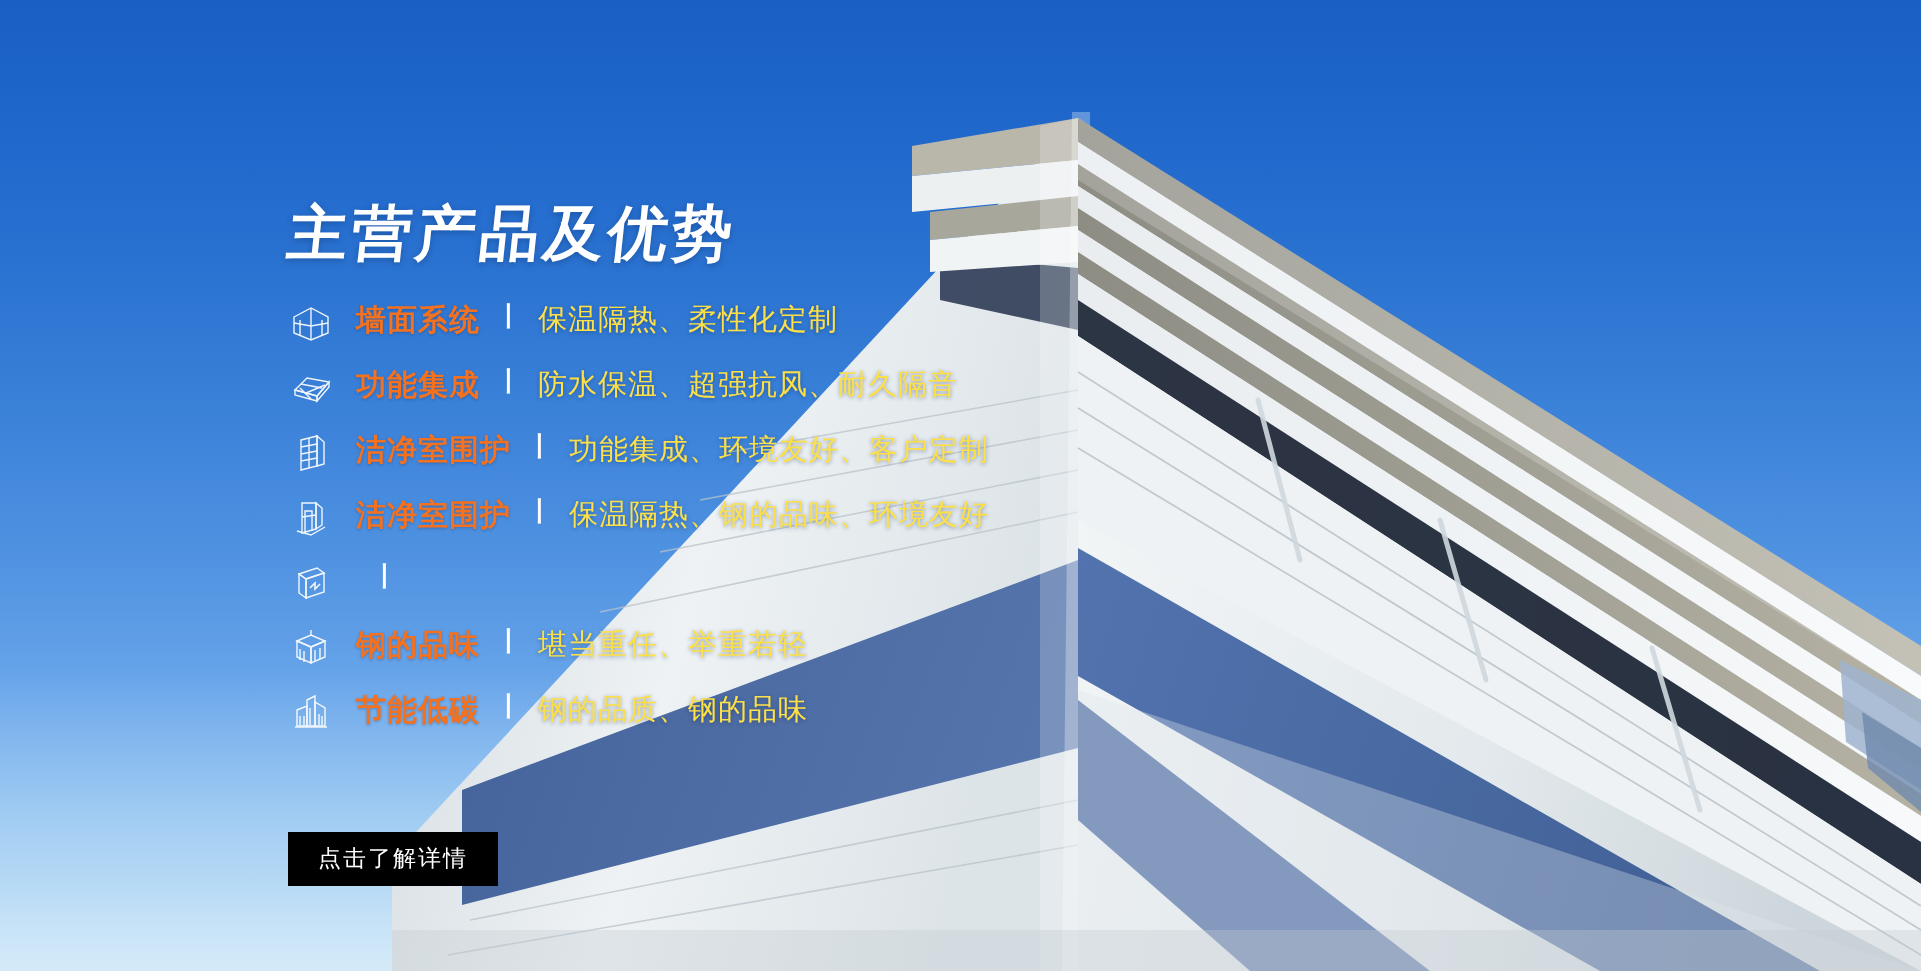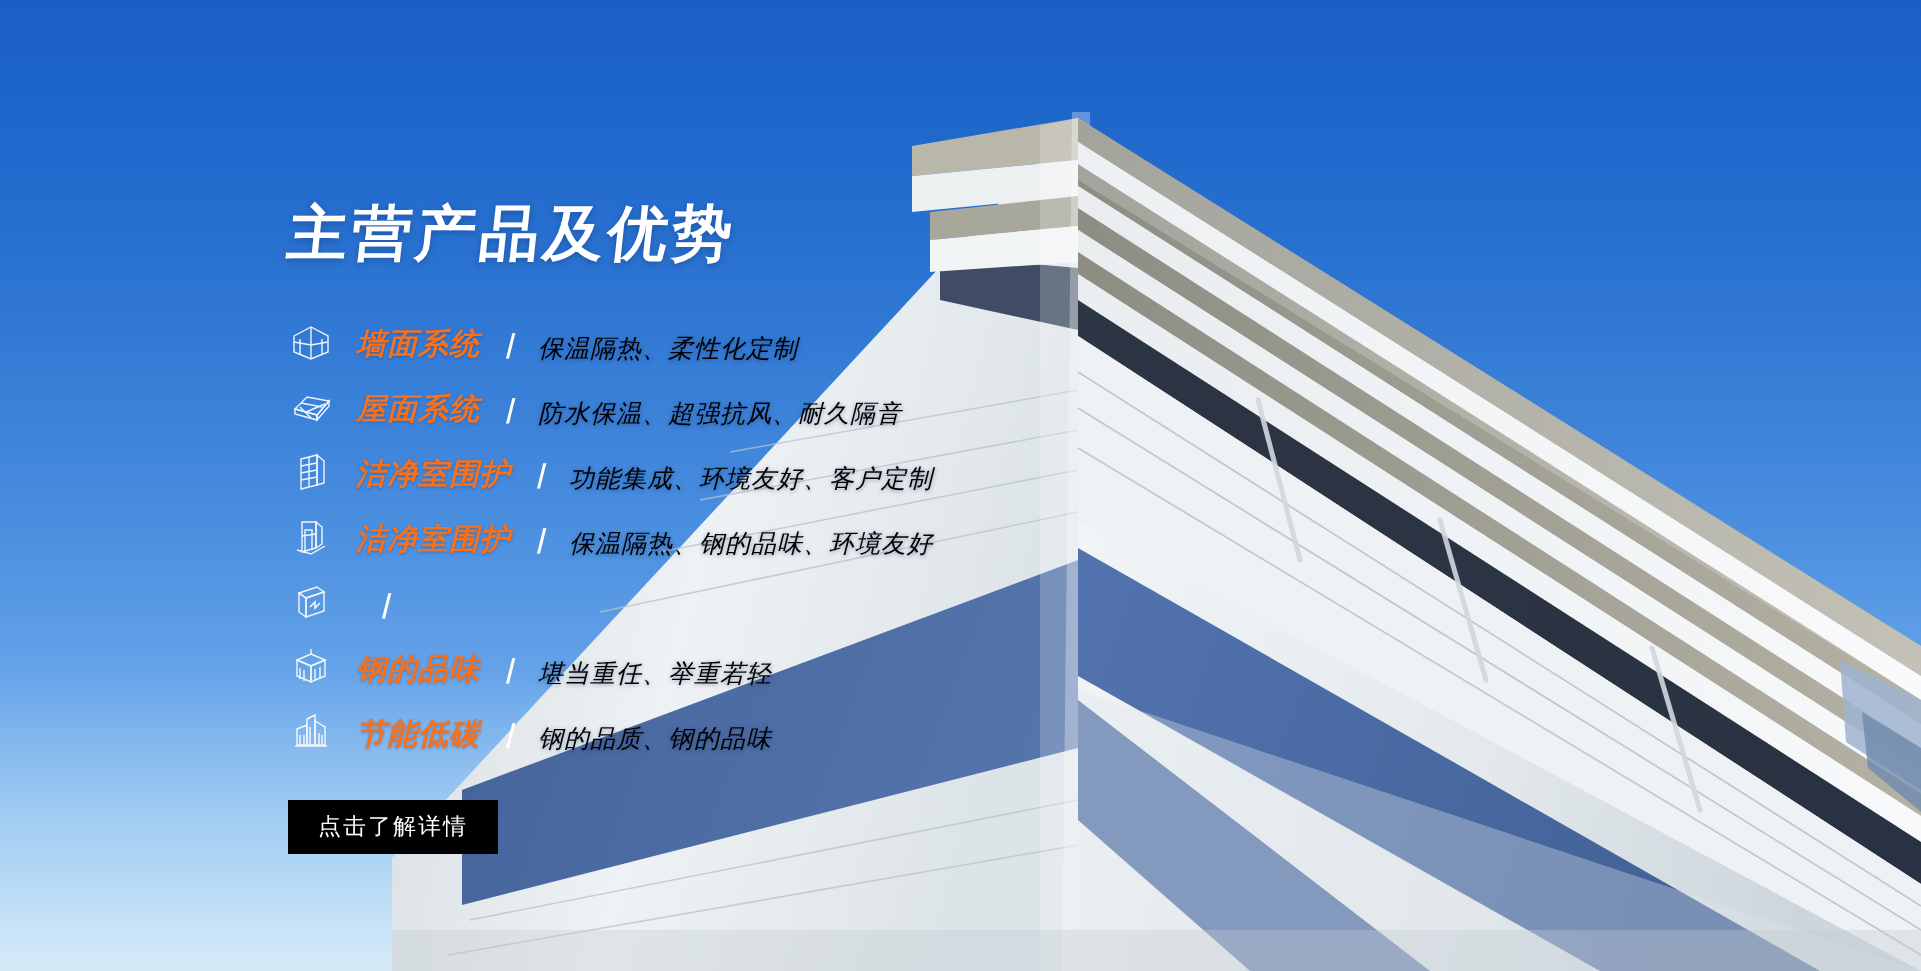--- a/index.html
+++ b/index.html
@@ -51,50 +51,49 @@
     font-family:"DejaVu Sans","Liberation Sans",sans-serif;
     transform:skewX(-6deg);
     text-shadow:0 2px 6px rgba(10,40,90,.35);
     white-space:nowrap;
   }
   .list{
     position:absolute;left:288px;top:300px;
     width:900px;
   }
   .row{
-    display:flex;align-items:flex-end;
+    display:flex;align-items:flex-start;
     height:65px;
     white-space:nowrap;
-    font-style:italic;
   }
   .row .ico{
     width:46px;height:46px;flex:0 0 46px;
     margin-right:22px;
     display:flex;align-items:center;justify-content:center;
     opacity:.92;
   }
   .row .ico svg{display:block;}
   .row .name{
     font-size:30px;font-weight:bold;color:#f4711f;
     letter-spacing:1px;
     text-shadow:0 1px 3px rgba(10,40,90,.30);
     font-family:"DejaVu Sans","Liberation Sans",sans-serif;
   }
   .row .sep{
     color:#ffffff;font-size:26px;font-weight:bold;
     margin:0 16px;
     transform:translateY(-1px);
   }
   .row .desc{
-    font-size:25px;color:#000000;letter-spacing:1px;
+    font-size:29px;color:#fde047;letter-spacing:1px;
     text-shadow:0 1px 4px rgba(10,40,90,.45);
     font-family:"DejaVu Sans","Liberation Sans",sans-serif;
   }
   .cta{
-    position:absolute;left:288px;top:800px;
+    position:absolute;left:288px;top:832px;
     background:#000000;color:#ffffff;
     font-size:23px;letter-spacing:2px;
     padding:13px 30px;
     border:none;cursor:pointer;
     font-family:"DejaVu Sans","Liberation Sans",sans-serif;
     line-height:1.2;
   }
 </style>
 </head>
 <body>
@@ -238,21 +237,21 @@
         <span class="ico">
           <svg width="44" height="40" viewBox="0 0 44 40" fill="none" stroke="#ffffff" stroke-width="1.4">
             <polygon points="6,22 18,10 40,14 28,28"></polygon>
             <polygon points="6,22 28,28 28,33 6,27"></polygon>
             <polygon points="28,28 40,14 40,19 28,33"></polygon>
             <line x1="12" y1="16" x2="33" y2="20"></line>
             <line x1="17" y1="25" x2="36" y2="17"></line>
             <line x1="11" y1="20" x2="22" y2="31"></line>
           </svg>
         </span>
-        <span class="name">屋面系统</span>
+        <span class="name">功能集成</span>
         <span class="sep">丨</span>
         <span class="desc">防水保温、超强抗风、耐久隔音</span>
       </div>
 
       <div class="row">
         <span class="ico">
           <svg width="44" height="42" viewBox="0 0 44 42" fill="none" stroke="#ffffff" stroke-width="1.4">
             <polygon points="12,8 28,4 28,34 12,38"></polygon>
             <polygon points="28,4 35,10 35,32 28,34"></polygon>
             <line x1="12" y1="15" x2="28" y2="12"></line>

